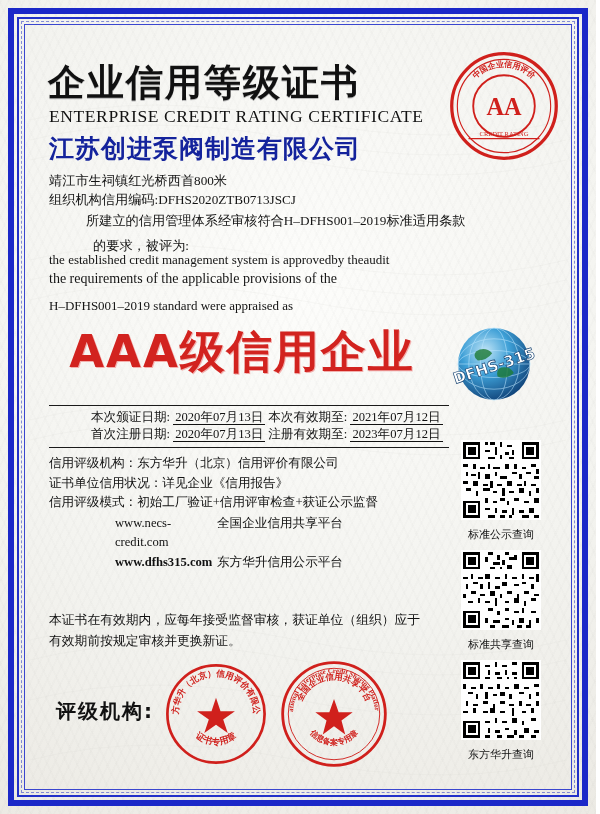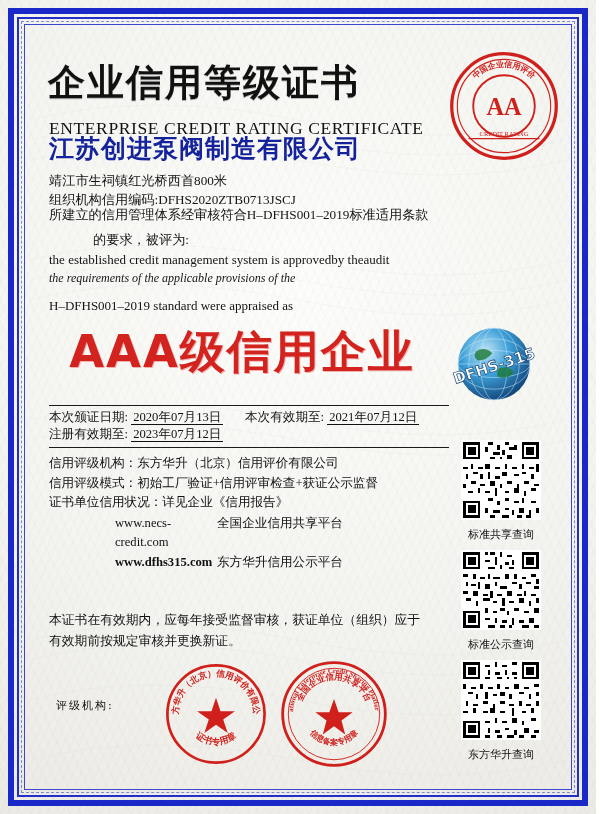--- a/index.html
+++ b/index.html
@@ -58,21 +58,20 @@
     letter-spacing:2px;
     color:#111;
     text-shadow:0 1px 0 #bbb;
   }
   .title-en{
     position:absolute;left:19px;top:76px;
     font-family:"Liberation Serif", serif;
     font-size:17.5px;
     letter-spacing:.6px;
     color:#111;
-    margin-top:12px;
   }
   .company{
     position:absolute;left:19px;top:102px;
     font-family:"DejaVu Sans", sans-serif;
     font-weight:bold;
     font-size:25px;
     letter-spacing:1px;
     color:#14239c;
   }
 
@@ -84,24 +83,24 @@
   
   .ln{
     position:absolute;left:19px;
     font-family:"Liberation Serif", serif;
     font-size:13.2px;
     color:#141414;
     white-space:nowrap;
   }
   .ln.l1{top:142px;}
   .ln.l2{top:161px;}
-  .ln.l3{top:176px;}
-  .ln.l4{top:201px;padding-left:44px;}
+  .ln.l3{top:182px;margin-left:37px;}
+  .ln.l4{top:207px;padding-left:44px;}
   .ln.en1{top:222px;font-size:13px;}
-  .ln.en2{top:241px;font-size:12px;font-style:italic;}
+  .ln.en2{top:241px;font-size:14px;}
   .ln.en3{top:268px;font-size:13px;}
 
   .grade{
     position:absolute;left:22px;top:292px;width:380px;
     text-align:center;
     font-family:"DejaVu Sans", sans-serif;
     font-weight:bold;
     font-size:45px;
     letter-spacing:2px;
     color:#d2231f;
@@ -118,20 +117,21 @@
     position:absolute;left:19px;top:375px;width:400px;
     border-top:1.4px solid #1a1a1a;
     border-bottom:1.4px solid #1a1a1a;
     padding:3px 0 4px 0;
   }
   .drow{
     display:flex;
     font-size:12.6px;
     line-height:17px;
     color:#111;
+    margin-left:42px;
   }
   .dcell{white-space:nowrap;}
   .dcell.a{width:196px;}
   .dcell.b{width:200px;}
   .dval{border-bottom:1px solid #111;padding:0 2px;}
 
   
   .info{
     position:absolute;left:19px;top:424px;width:400px;
     font-size:12.6px;line-height:19.5px;color:#111;
@@ -143,22 +143,22 @@
   .links .lr{color:#111;}
 
   .note{
     position:absolute;left:19px;top:580px;width:390px;
     font-size:12.8px;line-height:21px;color:#111;
   }
 
   .agency-label{
     position:absolute;left:26px;top:668px;
     font-family:"DejaVu Sans", sans-serif;
-    font-weight:normal;
-    font-size:11px;
+    font-weight:bold;
+    font-size:20px;
     letter-spacing:2px;
     color:#111;
   }
 
   
   .stamp{position:absolute;}
   .stamp1{left:132px;top:630px;width:108px;height:108px;}
   .stamp2{left:248px;top:628px;width:112px;height:112px;}
 
   
@@ -262,31 +262,35 @@
         <div class="dcell a">
           <span>本次颁证日期:</span>
           <span class="dval">2020年07月13日</span>
         </div>
         <div class="dcell b">
           <span>本次有效期至:</span>
           <span class="dval">2021年07月12日</span>
         </div>
       </div>
       <div class="drow">
+        <div class="dcell a">
+          <span>首次注册日期:</span>
+          <span class="dval">2020年07月13日</span>
+        </div>
         <div class="dcell b">
           <span>注册有效期至:</span>
           <span class="dval">2023年07月12日</span>
         </div>
       </div>
     </div>
 
     <div class="info">
       <div class="row">信用评级机构：东方华升（北京）信用评价有限公司</div>
+      <div class="row">证书单位信用状况：详见企业《信用报告》</div>
       <div class="row">信用评级模式：初始工厂验证+信用评审检查+获证公示监督</div>
-      <div class="row">证书单位信用状况：详见企业《信用报告》</div>
       <div class="links">
         <div class="lrow">
           <div class="lu" style="padding-left:66px;box-sizing:border-box;">
             <span>www.necs-credit.com</span>
           </div>
           <div class="lr">全国企业信用共享平台</div>
         </div>
         <div class="lrow">
           <div class="lu" style="padding-left:66px;box-sizing:border-box;font-weight:bold;">
             <span>www.dfhs315.com</span>
@@ -328,102 +332,20 @@
         <textPath href="#s2mid" startOffset="50%" text-anchor="middle">全国企业信用共享平台</textPath>
       </text>
       <polygon points="60,44 65,58 80,58 68,67 72,82 60,73 48,82 52,67 40,58 55,58" fill="#d0201c"></polygon>
       <path id="s2bot" d="M60,60 m-33,0 a33,33 0 0,0 66,0" fill="none"></path>
       <text font-size="8.5" fill="#d0201c" font-family="'DejaVu Sans',sans-serif" font-weight="bold">
         <textPath href="#s2bot" startOffset="50%" text-anchor="middle">信息备案专用章</textPath>
       </text>
     </svg>
 
     <div class="qrcol">
-
-      <div class="qrblock">
-        <svg class="qrimg" viewBox="0 0 33 33" shape-rendering="crispEdges">
-          <rect width="33" height="33" fill="#fff"></rect>
-          <g fill="#000">
-            <rect x="1" y="1" width="7" height="7"></rect>
-              <rect x="2" y="2" width="5" height="5" fill="#fff"></rect>
-              <rect x="3" y="3" width="3" height="3"></rect>
-            <rect x="25" y="1" width="7" height="7"></rect>
-              <rect x="26" y="2" width="5" height="5" fill="#fff"></rect>
-              <rect x="27" y="3" width="3" height="3"></rect>
-            <rect x="1" y="25" width="7" height="7"></rect>
-              <rect x="2" y="26" width="5" height="5" fill="#fff"></rect>
-              <rect x="3" y="27" width="3" height="3"></rect>
-            <rect x="11" y="1" width="2" height="1"></rect>
-              <rect x="15" y="2" width="1" height="2"></rect>
-              <rect x="18" y="1" width="2" height="1"></rect>
-              <rect x="22" y="2" width="1" height="2"></rect>
-            <rect x="10" y="3" width="1" height="2"></rect>
-              <rect x="13" y="5" width="3" height="1"></rect>
-              <rect x="17" y="4" width="1" height="2"></rect>
-              <rect x="20" y="3" width="2" height="1"></rect>
-            <rect x="12" y="7" width="2" height="1"></rect>
-              <rect x="16" y="7" width="1" height="1"></rect>
-              <rect x="19" y="6" width="2" height="2"></rect>
-            <rect x="1" y="11" width="2" height="1"></rect>
-              <rect x="4" y="10" width="1" height="2"></rect>
-              <rect x="7" y="11" width="2" height="1"></rect>
-            <rect x="10" y="10" width="2" height="2"></rect>
-              <rect x="14" y="11" width="2" height="1"></rect>
-              <rect x="18" y="10" width="1" height="2"></rect>
-              <rect x="21" y="11" width="2" height="1"></rect>
-            <rect x="25" y="10" width="1" height="2"></rect>
-              <rect x="28" y="11" width="2" height="1"></rect>
-              <rect x="31" y="10" width="1" height="3"></rect>
-            <rect x="2" y="14" width="1" height="2"></rect>
-              <rect x="5" y="13" width="2" height="1"></rect>
-              <rect x="8" y="14" width="1" height="2"></rect>
-            <rect x="11" y="13" width="1" height="3"></rect>
-              <rect x="14" y="15" width="2" height="1"></rect>
-              <rect x="17" y="13" width="2" height="2"></rect>
-              <rect x="22" y="14" width="2" height="1"></rect>
-            <rect x="25" y="13" width="2" height="1"></rect>
-              <rect x="29" y="14" width="1" height="2"></rect>
-            <rect x="1" y="18" width="1" height="2"></rect>
-              <rect x="4" y="17" width="2" height="1"></rect>
-              <rect x="8" y="18" width="2" height="1"></rect>
-            <rect x="12" y="17" width="2" height="2"></rect>
-              <rect x="16" y="18" width="1" height="2"></rect>
-              <rect x="19" y="17" width="2" height="1"></rect>
-              <rect x="23" y="18" width="1" height="2"></rect>
-            <rect x="26" y="17" width="2" height="1"></rect>
-              <rect x="30" y="18" width="2" height="1"></rect>
-            <rect x="3" y="21" width="2" height="1"></rect>
-              <rect x="7" y="20" width="1" height="2"></rect>
-              <rect x="10" y="21" width="2" height="1"></rect>
-            <rect x="14" y="20" width="1" height="3"></rect>
-              <rect x="18" y="21" width="2" height="1"></rect>
-              <rect x="22" y="20" width="2" height="2"></rect>
-              <rect x="26" y="21" width="1" height="2"></rect>
-              <rect x="29" y="20" width="2" height="1"></rect>
-            <rect x="11" y="24" width="2" height="1"></rect>
-              <rect x="15" y="25" width="1" height="2"></rect>
-              <rect x="18" y="24" width="2" height="1"></rect>
-            <rect x="22" y="25" width="2" height="1"></rect>
-              <rect x="25" y="24" width="1" height="2"></rect>
-              <rect x="29" y="25" width="2" height="1"></rect>
-            <rect x="10" y="28" width="1" height="2"></rect>
-              <rect x="13" y="29" width="3" height="1"></rect>
-              <rect x="18" y="28" width="2" height="1"></rect>
-            <rect x="21" y="29" width="1" height="2"></rect>
-              <rect x="24" y="28" width="2" height="2"></rect>
-              <rect x="28" y="29" width="1" height="2"></rect>
-              <rect x="31" y="28" width="1" height="2"></rect>
-            <rect x="12" y="31" width="2" height="1"></rect>
-              <rect x="17" y="31" width="3" height="1"></rect>
-              <rect x="23" y="31" width="2" height="1"></rect>
-              <rect x="27" y="31" width="2" height="1"></rect>
-          </g>
-        </svg>
-        <div class="qrcap">标准共享查询</div>
-      </div>
 
       <div class="qrblock">
         <svg class="qrimg" viewBox="0 0 33 33" shape-rendering="crispEdges">
           <rect width="33" height="33" fill="#fff"></rect>
           <g fill="#000">
             <rect x="1" y="1" width="7" height="7"></rect>
               <rect x="2" y="2" width="5" height="5" fill="#fff"></rect>
               <rect x="3" y="3" width="3" height="3"></rect>
             <rect x="25" y="1" width="7" height="7"></rect>
               <rect x="26" y="2" width="5" height="5" fill="#fff"></rect>
@@ -509,20 +431,102 @@
           <g fill="#000">
             <rect x="1" y="1" width="7" height="7"></rect>
               <rect x="2" y="2" width="5" height="5" fill="#fff"></rect>
               <rect x="3" y="3" width="3" height="3"></rect>
             <rect x="25" y="1" width="7" height="7"></rect>
               <rect x="26" y="2" width="5" height="5" fill="#fff"></rect>
               <rect x="27" y="3" width="3" height="3"></rect>
             <rect x="1" y="25" width="7" height="7"></rect>
               <rect x="2" y="26" width="5" height="5" fill="#fff"></rect>
               <rect x="3" y="27" width="3" height="3"></rect>
+            <rect x="11" y="1" width="2" height="1"></rect>
+              <rect x="15" y="2" width="1" height="2"></rect>
+              <rect x="18" y="1" width="2" height="1"></rect>
+              <rect x="22" y="2" width="1" height="2"></rect>
+            <rect x="10" y="3" width="1" height="2"></rect>
+              <rect x="13" y="5" width="3" height="1"></rect>
+              <rect x="17" y="4" width="1" height="2"></rect>
+              <rect x="20" y="3" width="2" height="1"></rect>
+            <rect x="12" y="7" width="2" height="1"></rect>
+              <rect x="16" y="7" width="1" height="1"></rect>
+              <rect x="19" y="6" width="2" height="2"></rect>
+            <rect x="1" y="11" width="2" height="1"></rect>
+              <rect x="4" y="10" width="1" height="2"></rect>
+              <rect x="7" y="11" width="2" height="1"></rect>
+            <rect x="10" y="10" width="2" height="2"></rect>
+              <rect x="14" y="11" width="2" height="1"></rect>
+              <rect x="18" y="10" width="1" height="2"></rect>
+              <rect x="21" y="11" width="2" height="1"></rect>
+            <rect x="25" y="10" width="1" height="2"></rect>
+              <rect x="28" y="11" width="2" height="1"></rect>
+              <rect x="31" y="10" width="1" height="3"></rect>
+            <rect x="2" y="14" width="1" height="2"></rect>
+              <rect x="5" y="13" width="2" height="1"></rect>
+              <rect x="8" y="14" width="1" height="2"></rect>
+            <rect x="11" y="13" width="1" height="3"></rect>
+              <rect x="14" y="15" width="2" height="1"></rect>
+              <rect x="17" y="13" width="2" height="2"></rect>
+              <rect x="22" y="14" width="2" height="1"></rect>
+            <rect x="25" y="13" width="2" height="1"></rect>
+              <rect x="29" y="14" width="1" height="2"></rect>
+            <rect x="1" y="18" width="1" height="2"></rect>
+              <rect x="4" y="17" width="2" height="1"></rect>
+              <rect x="8" y="18" width="2" height="1"></rect>
+            <rect x="12" y="17" width="2" height="2"></rect>
+              <rect x="16" y="18" width="1" height="2"></rect>
+              <rect x="19" y="17" width="2" height="1"></rect>
+              <rect x="23" y="18" width="1" height="2"></rect>
+            <rect x="26" y="17" width="2" height="1"></rect>
+              <rect x="30" y="18" width="2" height="1"></rect>
+            <rect x="3" y="21" width="2" height="1"></rect>
+              <rect x="7" y="20" width="1" height="2"></rect>
+              <rect x="10" y="21" width="2" height="1"></rect>
+            <rect x="14" y="20" width="1" height="3"></rect>
+              <rect x="18" y="21" width="2" height="1"></rect>
+              <rect x="22" y="20" width="2" height="2"></rect>
+              <rect x="26" y="21" width="1" height="2"></rect>
+              <rect x="29" y="20" width="2" height="1"></rect>
+            <rect x="11" y="24" width="2" height="1"></rect>
+              <rect x="15" y="25" width="1" height="2"></rect>
+              <rect x="18" y="24" width="2" height="1"></rect>
+            <rect x="22" y="25" width="2" height="1"></rect>
+              <rect x="25" y="24" width="1" height="2"></rect>
+              <rect x="29" y="25" width="2" height="1"></rect>
+            <rect x="10" y="28" width="1" height="2"></rect>
+              <rect x="13" y="29" width="3" height="1"></rect>
+              <rect x="18" y="28" width="2" height="1"></rect>
+            <rect x="21" y="29" width="1" height="2"></rect>
+              <rect x="24" y="28" width="2" height="2"></rect>
+              <rect x="28" y="29" width="1" height="2"></rect>
+              <rect x="31" y="28" width="1" height="2"></rect>
+            <rect x="12" y="31" width="2" height="1"></rect>
+              <rect x="17" y="31" width="3" height="1"></rect>
+              <rect x="23" y="31" width="2" height="1"></rect>
+              <rect x="27" y="31" width="2" height="1"></rect>
+          </g>
+        </svg>
+        <div class="qrcap">标准共享查询</div>
+      </div>
+
+      <div class="qrblock">
+        <svg class="qrimg" viewBox="0 0 33 33" shape-rendering="crispEdges">
+          <rect width="33" height="33" fill="#fff"></rect>
+          <g fill="#000">
+            <rect x="1" y="1" width="7" height="7"></rect>
+              <rect x="2" y="2" width="5" height="5" fill="#fff"></rect>
+              <rect x="3" y="3" width="3" height="3"></rect>
+            <rect x="25" y="1" width="7" height="7"></rect>
+              <rect x="26" y="2" width="5" height="5" fill="#fff"></rect>
+              <rect x="27" y="3" width="3" height="3"></rect>
+            <rect x="1" y="25" width="7" height="7"></rect>
+              <rect x="2" y="26" width="5" height="5" fill="#fff"></rect>
+              <rect x="3" y="27" width="3" height="3"></rect>
             <rect x="10" y="2" width="2" height="1"></rect>
               <rect x="14" y="1" width="1" height="2"></rect>
               <rect x="17" y="2" width="2" height="1"></rect>
               <rect x="21" y="1" width="2" height="1"></rect>
             <rect x="11" y="4" width="1" height="2"></rect>
               <rect x="14" y="5" width="2" height="1"></rect>
               <rect x="18" y="4" width="1" height="2"></rect>
               <rect x="21" y="5" width="2" height="1"></rect>
             <rect x="10" y="7" width="2" height="1"></rect>
               <rect x="15" y="7" width="2" height="1"></rect>

